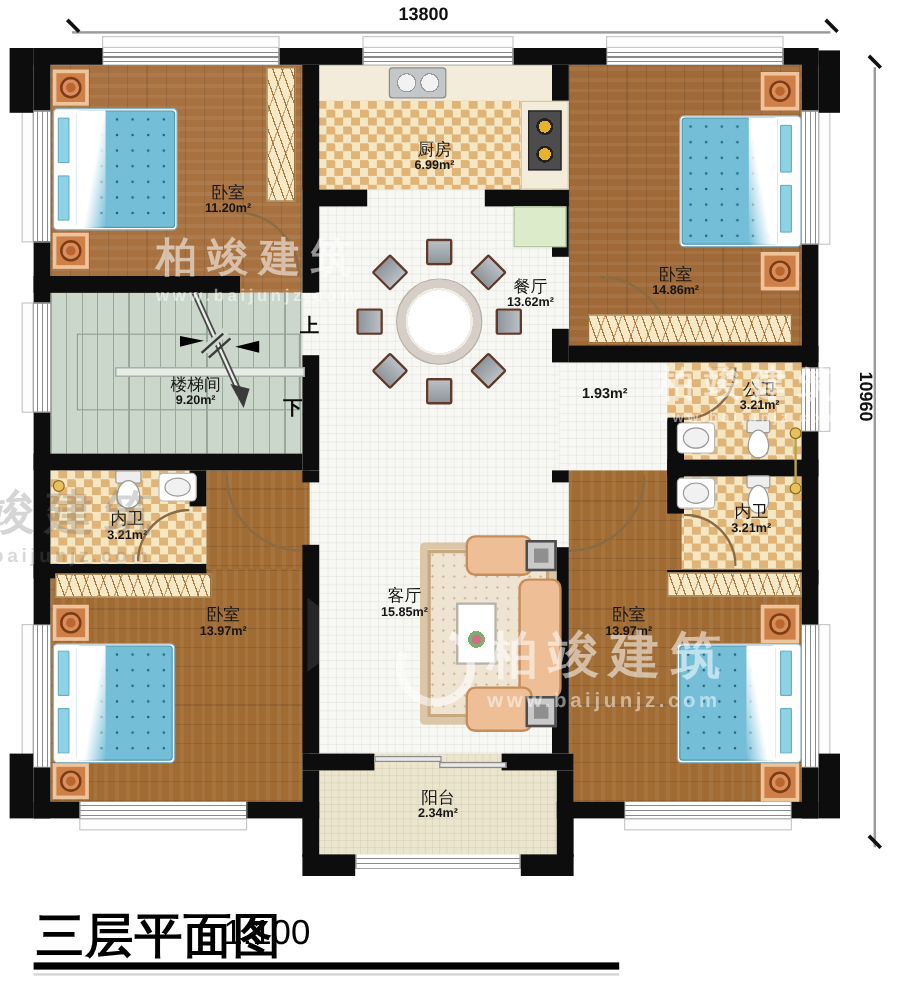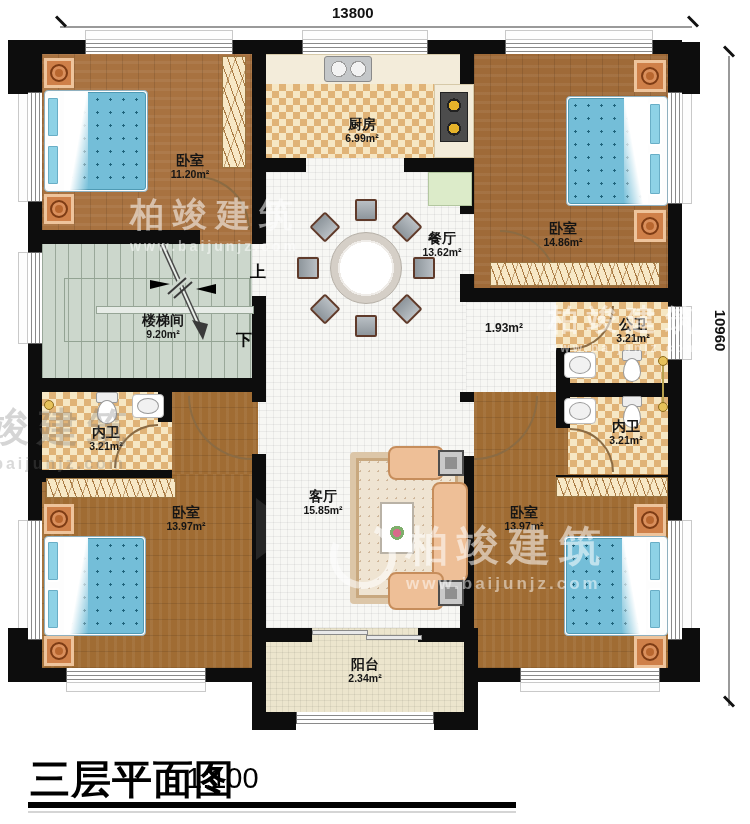--- a/index.html
+++ b/index.html
@@ -47,21 +47,21 @@
   .toilet .bowl{position:absolute;left:3px;top:8px;right:3px;bottom:0;background:#fff;border:1px solid #999;border-radius:50%/60% 60% 40% 40%;}
   .stove{background:#4c4c4c;border:1px solid #222;background-image:radial-gradient(circle at 50% 26%,#e6b32a 0 5px,#222 5px 7px,transparent 7px),radial-gradient(circle at 50% 74%,#e6b32a 0 5px,#222 5px 7px,transparent 7px);}
   .ksink{background:#c4c7c9;border:1px solid #8a8a8a;border-radius:3px;background-image:radial-gradient(circle at 30% 50%,#f2f2f2 0 7px,#9a9a9a 7px 8px,transparent 8px),radial-gradient(circle at 72% 50%,#f2f2f2 0 7px,#9a9a9a 7px 8px,transparent 8px);}
   .greencab{background:#dcebc9;border:1px solid #b3c7a0;}
   .landing{border:1px solid #93a393;}
   .rail{background:#e7ece7;border:1px solid #96a596;}
   .lampdot{background:#e7c25a;border:1px solid #8d6b1d;border-radius:50%;}
   .railline{background:#b8a14e;}
   
   .room-label{position:absolute;transform:translateX(-50%);text-align:center;color:#151515;line-height:1.15;white-space:nowrap;}
-  .room-label .nm{font-weight:bold;font-size:14px;display:block;}
+  .room-label .nm{font-weight:normal;font-size:14px;display:block;}
   .room-label .ar{font-weight:bold;font-size:10.5px;display:block;}
   .updown{position:absolute;font-weight:bold;font-size:16px;color:#0a0a0a;}
   .wm{position:absolute;color:rgba(255,255,255,.55);font-weight:bold;white-space:nowrap;display:flex;align-items:center;gap:10px;}
   .wm.gray{color:rgba(115,115,115,.30);}
   .wm .brand{letter-spacing:9px;display:block;}
   .wm .url{letter-spacing:3px;display:block;opacity:.9;}
   .wm .logo{display:block;border:7px solid currentColor;border-top-color:transparent;border-radius:50%;width:52px;height:52px;transform:rotate(-20deg);}
   .dim{position:absolute;color:#111;font-weight:bold;font-size:15px;}
   .dimline{position:absolute;background:#9a9a9a;}
   .tick{position:absolute;background:#111;transform:rotate(45deg);}
@@ -290,21 +290,21 @@
         <span class="ar">3.21m²</span>
       </div>
     <div class="room-label" style="left:106px;top:424px">
         <span class="nm">内卫</span>
         <span class="ar">3.21m²</span>
       </div>
     <div class="room-label" style="left:626px;top:418px">
         <span class="nm">内卫</span>
         <span class="ar">3.21m²</span>
       </div>
-    <div class="room-label" style="left:323px;top:488px">
+    <div class="room-label" style="left:337px;top:488px">
         <span class="nm">客厅</span>
         <span class="ar">15.85m²</span>
       </div>
     <div class="room-label" style="left:186px;top:504px">
         <span class="nm">卧室</span>
         <span class="ar">13.97m²</span>
       </div>
     <div class="room-label" style="left:524px;top:504px">
         <span class="nm">卧室</span>
         <span class="ar">13.97m²</span>

